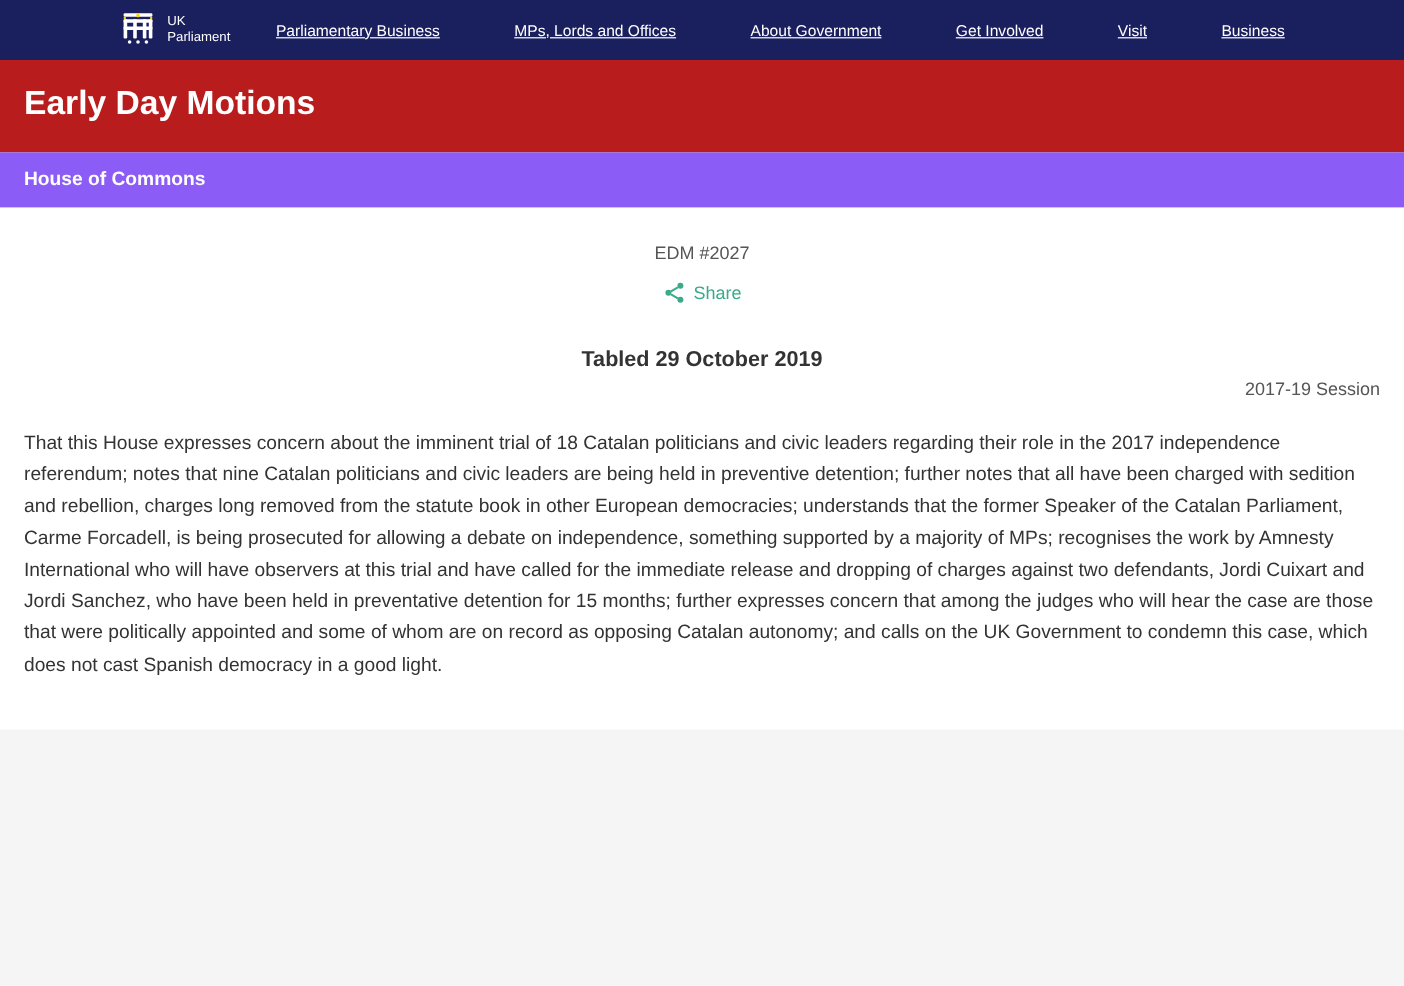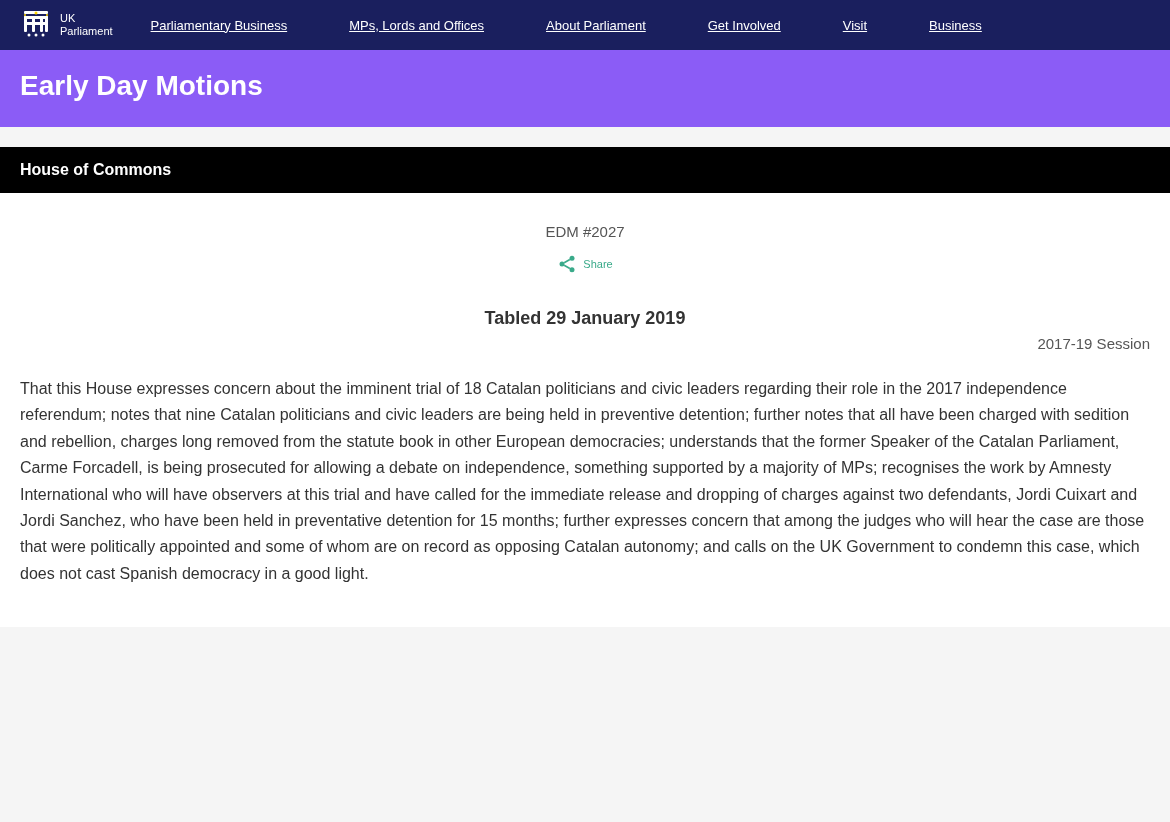--- a/index.html
+++ b/index.html
@@ -15,21 +15,21 @@
       width: 1170px;
       min-height: 822px;
     }
 
     
     header {
       background-color: #1a1f5e;
       padding: 0 20px;
       display: flex;
       align-items: center;
-      justify-content: flex-start;
+      justify-content: center;
       height: 50px;
     }
 
     .logo-area {
       display: flex;
       align-items: center;
       gap: 8px;
     }
 
     .logo-icon {
@@ -59,35 +59,34 @@
     nav a {
       color: #ffffff;
       text-decoration: underline;
       font-size: 13px;
       cursor: pointer;
       padding-left: 38px;
     }
 
     
     .page-title-banner {
+      background-color: #b91c1c;
+      padding: 20px 12px 25px 20px;
+    }
+
+    .page-title-banner h1 {
+      color: #ffffff;
+      font-size: 28px;
+      font-weight: bold;
+    }
+
+    
+    .house-bar {
       background-color: #8b5cf6;
-      padding: 20px 12px 25px 20px;
-    }
-
-    .page-title-banner h1 {
-      color: #ffffff;
-      font-size: 28px;
-      font-weight: bold;
-    }
-
-    
-    .house-bar {
-      background-color: #000000;
       padding: 14px 20px;
-      margin-top: 20px;
     }
 
     .house-bar span {
       color: #ffffff;
       font-size: 16px;
       font-weight: bold;
     }
 
     
     .main-content {
@@ -115,21 +114,21 @@
     }
 
     .share-btn {
       display: inline-flex;
       align-items: center;
       gap: 6px;
       background: none;
       border: none;
       cursor: pointer;
       color: #3aaa8a;
-      font-size: 11px;
+      font-size: 15px;
     }
 
     .share-icon {
       width: 20px;
       height: 20px;
       fill: #3aaa8a;
     }
 
     
     .tabled-section {
@@ -183,21 +182,21 @@
       <circle cx="27" cy="6" r="1" fill="#ffd700"></circle>
     </svg>
     <div class="logo-text">
       <span>UK</span>
       <span>Parliament</span>
     </div>
   </div>
   <nav>
     <a>Parliamentary Business</a>
     <a>MPs, Lords and Offices</a>
-    <a>About Parliament</a>
+    <a>About Government</a>
     <a>Get Involved</a>
     <a>Visit</a>
     <a>Business</a>
   </nav>
 </header>
 
 <div class="page-title-banner">
   <h1>Early Day Motions</h1>
 </div>
 
@@ -215,18 +214,18 @@
         <circle cx="6" cy="12" r="3" fill="#3aaa8a"></circle>
         <circle cx="18" cy="19" r="3" fill="#3aaa8a"></circle>
         <line x1="8.59" y1="13.51" x2="15.42" y2="17.49" stroke="#3aaa8a" stroke-width="2"></line>
         <line x1="15.41" y1="6.51" x2="8.59" y2="10.49" stroke="#3aaa8a" stroke-width="2"></line>
       </svg>
       <span>Share</span>
     </button>
   </div>
 
   <div class="tabled-section">
-    <div class="tabled-date">Tabled 29 January 2019</div>
+    <div class="tabled-date">Tabled 29 October 2019</div>
     <div class="session-text">2017-19 Session</div>
   </div>
 
   <div class="edm-body">That this House expresses concern about the imminent trial of 18 Catalan politicians and civic leaders regarding their role in the 2017 independence referendum; notes that nine Catalan politicians and civic leaders are being held in preventive detention; further notes that all have been charged with sedition and rebellion, charges long removed from the statute book in other European democracies; understands that the former Speaker of the Catalan Parliament, Carme Forcadell, is being prosecuted for allowing a debate on independence, something supported by a majority of MPs; recognises the work by Amnesty International who will have observers at this trial and have called for the immediate release and dropping of charges against two defendants, Jordi Cuixart and Jordi Sanchez, who have been held in preventative detention for 15 months; further expresses concern that among the judges who will hear the case are those that were politically appointed and some of whom are on record as opposing Catalan autonomy; and calls on the UK Government to condemn this case, which does not cast Spanish democracy in a good light.</div>
 </div>
 
 </body></html>

